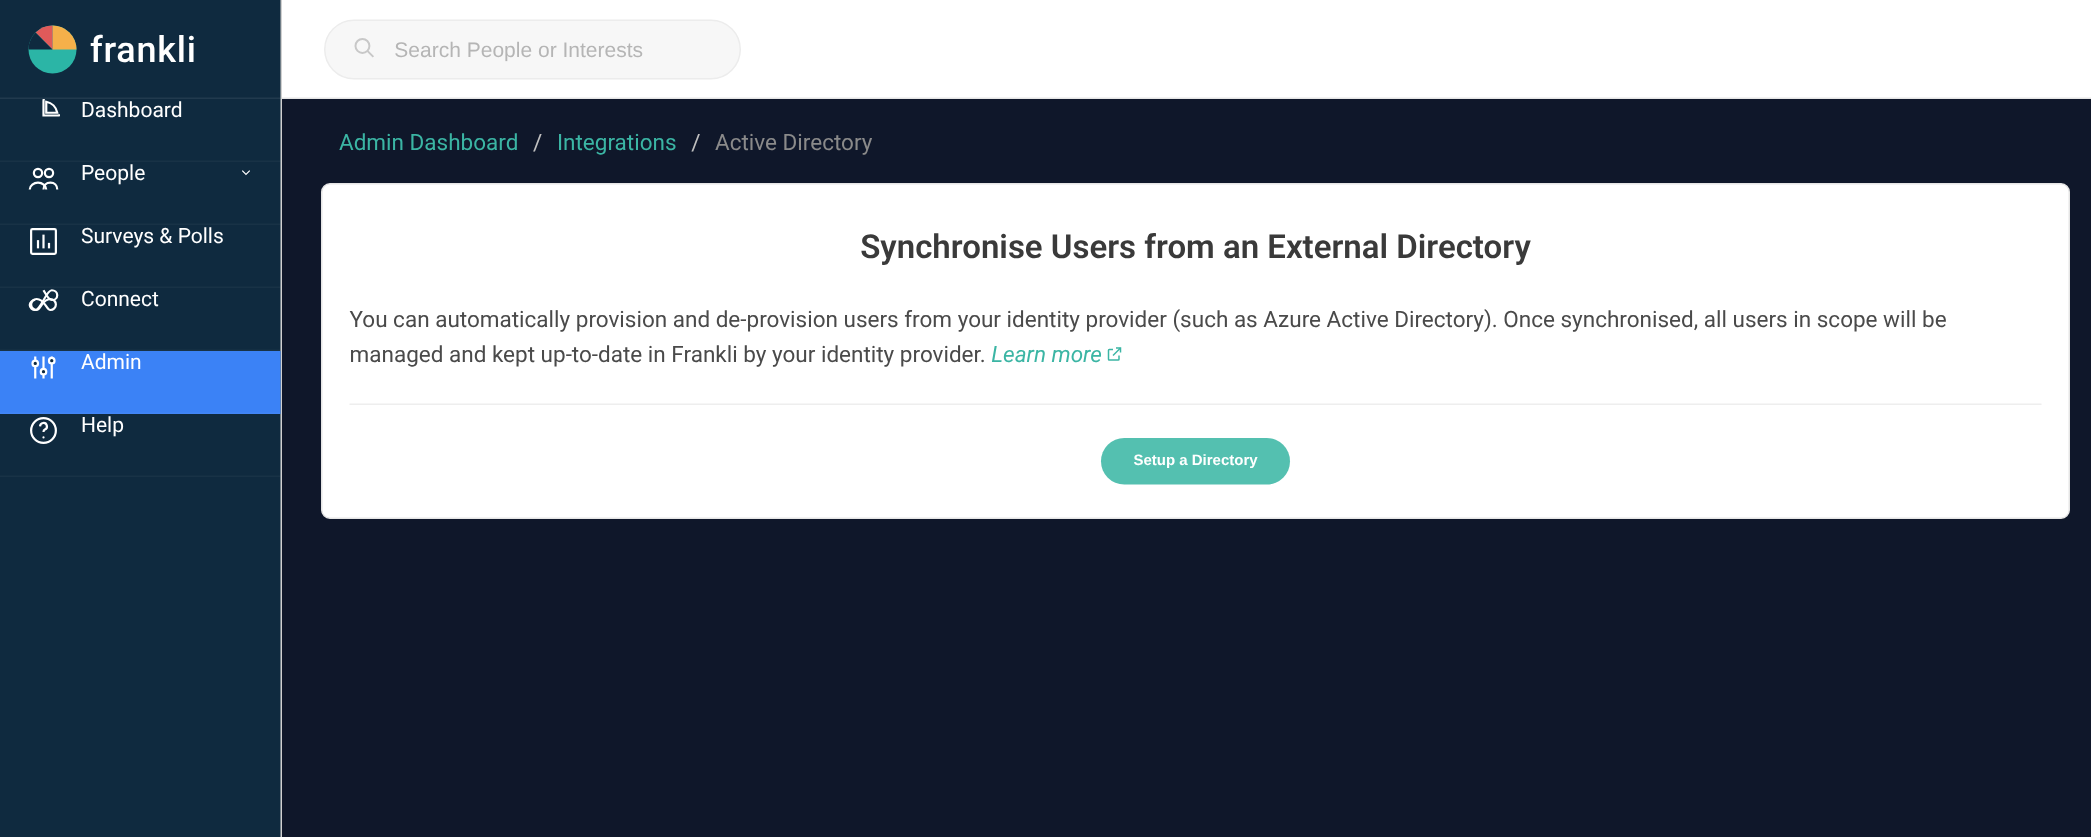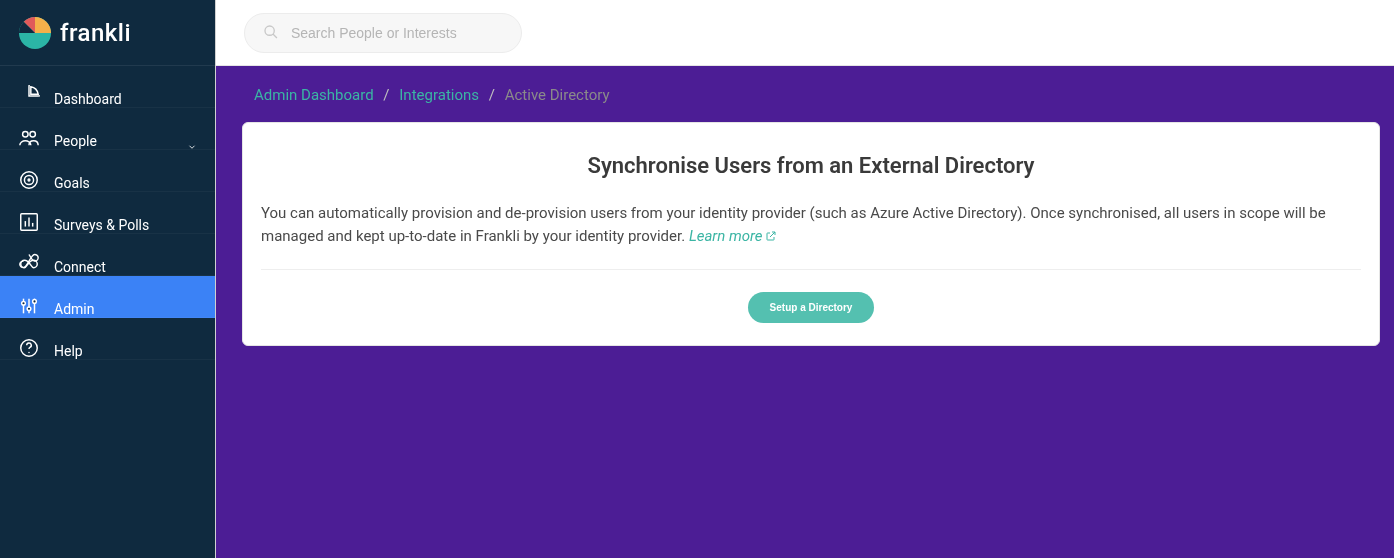--- a/index.html
+++ b/index.html
@@ -6,21 +6,21 @@
     body {
       font-family: -apple-system, BlinkMacSystemFont, "Segoe UI", Roboto, "Helvetica Neue", Arial, sans-serif;
       background: #f0f0f0;
       width: 1394px;
       height: 558px;
       overflow: hidden;
       display: flex;
     }
     
     .sidebar {
-      width: 216px;
+      width: 188px;
       height: 558px;
       background: #0f2a3f;
       color: #fff;
       flex-shrink: 0;
       border-right: 1px solid #d0d0d0;
     }
     
     .logo-wrap {
       height: 66px;
       display: flex;
@@ -39,21 +39,21 @@
     .logo-text {
       font-size: 24px;
       font-weight: 500;
       color: #fff;
       letter-spacing: 0.5px;
     }
     
     .nav-item {
       height: 42px;
       display: flex;
-      align-items: flex-end;
+      align-items: flex-start;
       padding: 0 18px;
       cursor: pointer;
       color: #fff;
       font-size: 14px;
       position: relative;
       border-bottom: 1px solid rgba(255,255,255,0.04);
     }
     .nav-item.active { background: #3b82f6; }
     
     .nav-icon {
@@ -70,21 +70,21 @@
     .nav-chevron {
       margin-left: auto;
       width: 10px;
       height: 10px;
     }
     .nav-chevron svg { stroke: #fff; fill: none; stroke-width: 2; }
     
     .main {
       flex: 1;
       height: 558px;
-      background: #4c1d95;
+      background: #0f172a;
       display: flex;
       flex-direction: column;
     }
     
     .topbar {
       height: 66px;
       background: #fff;
       display: flex;
       align-items: center;
       padding: 0 28px;
@@ -235,30 +235,20 @@
     </span>
     <span>People</span>
     <span class="nav-chevron">
       <svg viewBox="0 0 24 24">
           <polyline points="6 9 12 15 18 9"></polyline>
         </svg>
     </span>
   </div>
 
 
-  <div class="nav-item">
-    <span class="nav-icon">
-      <svg viewBox="0 0 24 24">
-          <circle cx="12" cy="12" r="9"></circle>
-          <circle cx="12" cy="12" r="5"></circle>
-          <circle cx="12" cy="12" r="1"></circle>
-        </svg>
-    </span>
-    <span>Goals</span>
-  </div>
 
   <div class="nav-item">
     <span class="nav-icon">
       <svg viewBox="0 0 24 24">
           <rect x="3" y="3" width="18" height="18" rx="1"></rect>
           <line x1="8" y1="17" x2="8" y2="11"></line>
           <line x1="12" y1="17" x2="12" y2="7"></line>
           <line x1="16" y1="17" x2="16" y2="13"></line>
         </svg>
     </span>

